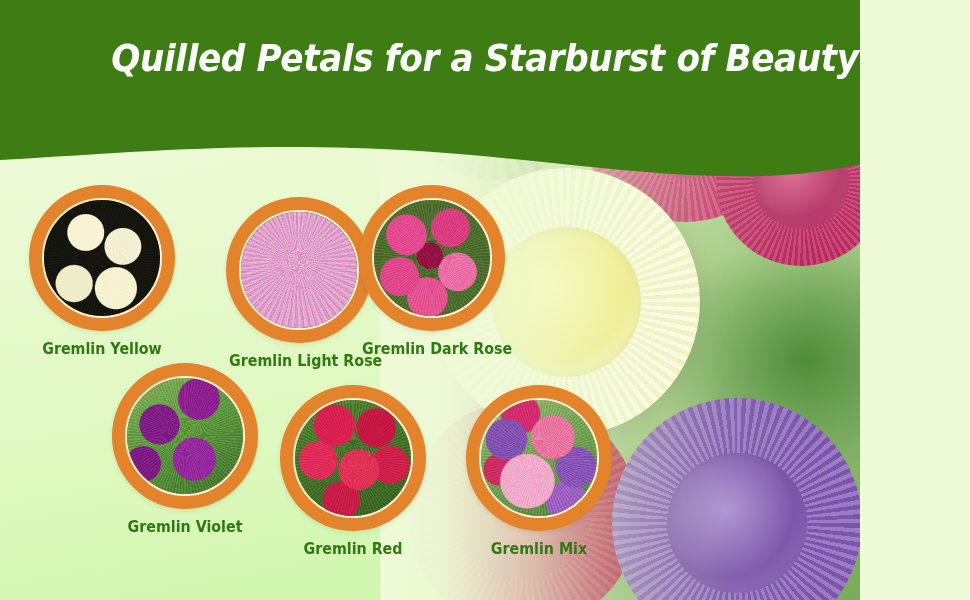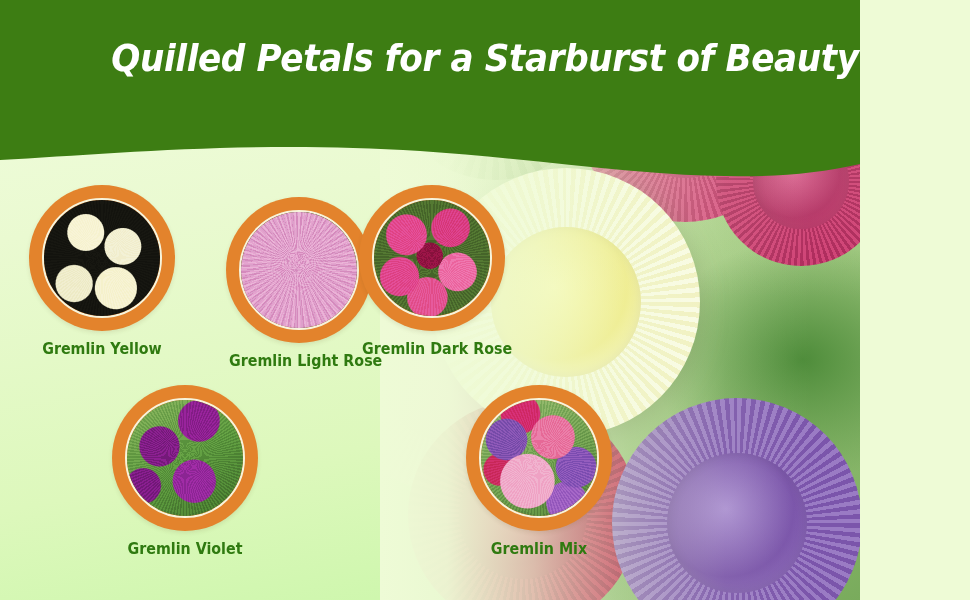--- a/index.html
+++ b/index.html
@@ -265,30 +265,39 @@
       <div class="thumb">
         <div class="thumb-inner">
           <div class="photo p-darkrose"></div>
           <div class="petal-tex"></div>
         </div>
       </div>
       <div class="vlabel">Gremlin Dark Rose</div>
     </div>
 
 
-    <div class="variety" style="left:109px;top:385px;text-align:center;">
+    <div class="variety" style="left:109px;top:363px;text-align:center;">
       <div class="thumb">
         <div class="thumb-inner">
           <div class="photo p-violet"></div>
           <div class="petal-tex"></div>
         </div>
       </div>
       <div class="vlabel">Gremlin Violet</div>
     </div>
 
+    <div class="variety" style="left:277px;top:385px;">
+      <div class="thumb">
+        <div class="thumb-inner">
+          <div class="photo p-red"></div>
+          <div class="petal-tex"></div>
+        </div>
+      </div>
+      <div class="vlabel">Gremlin Red</div>
+    </div>
 
     <div class="variety" style="left:463px;top:385px;">
       <div class="thumb">
         <div class="thumb-inner">
           <div class="photo p-mix"></div>
           <div class="petal-tex"></div>
         </div>
       </div>
       <div class="vlabel">Gremlin Mix</div>
     </div>

